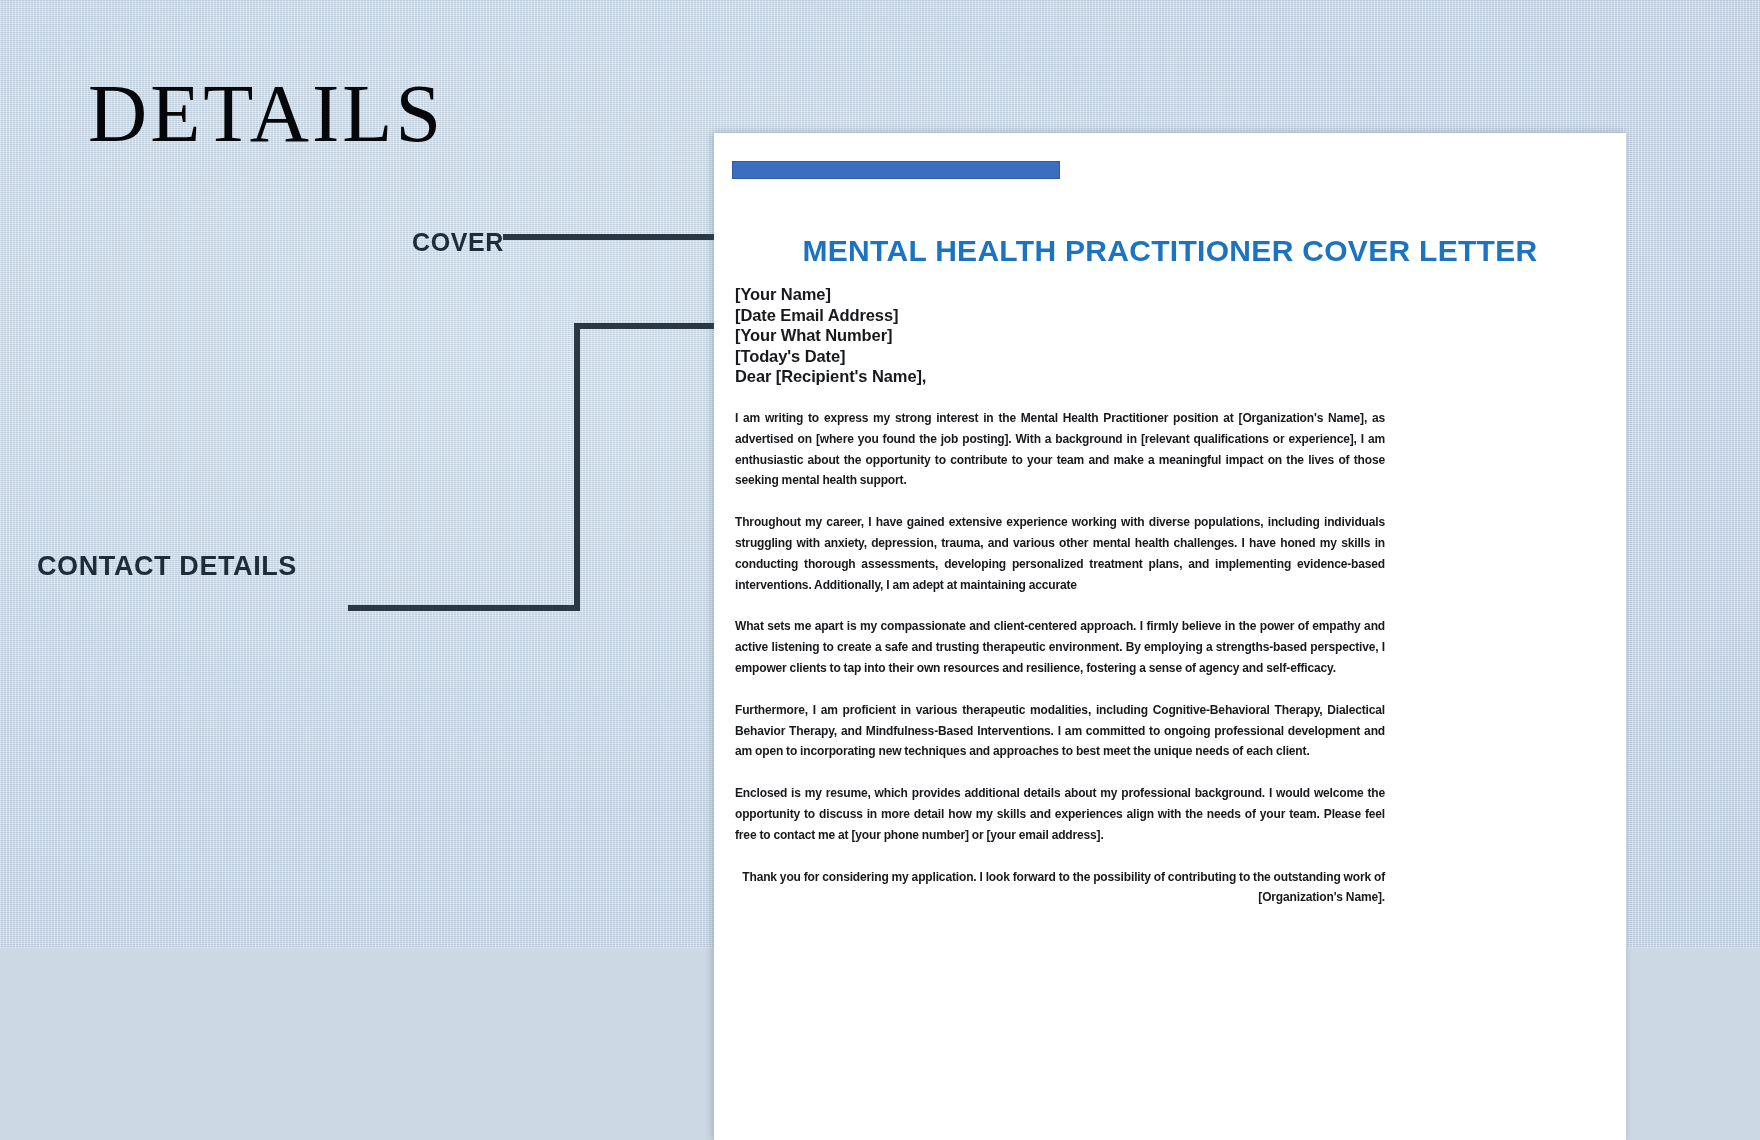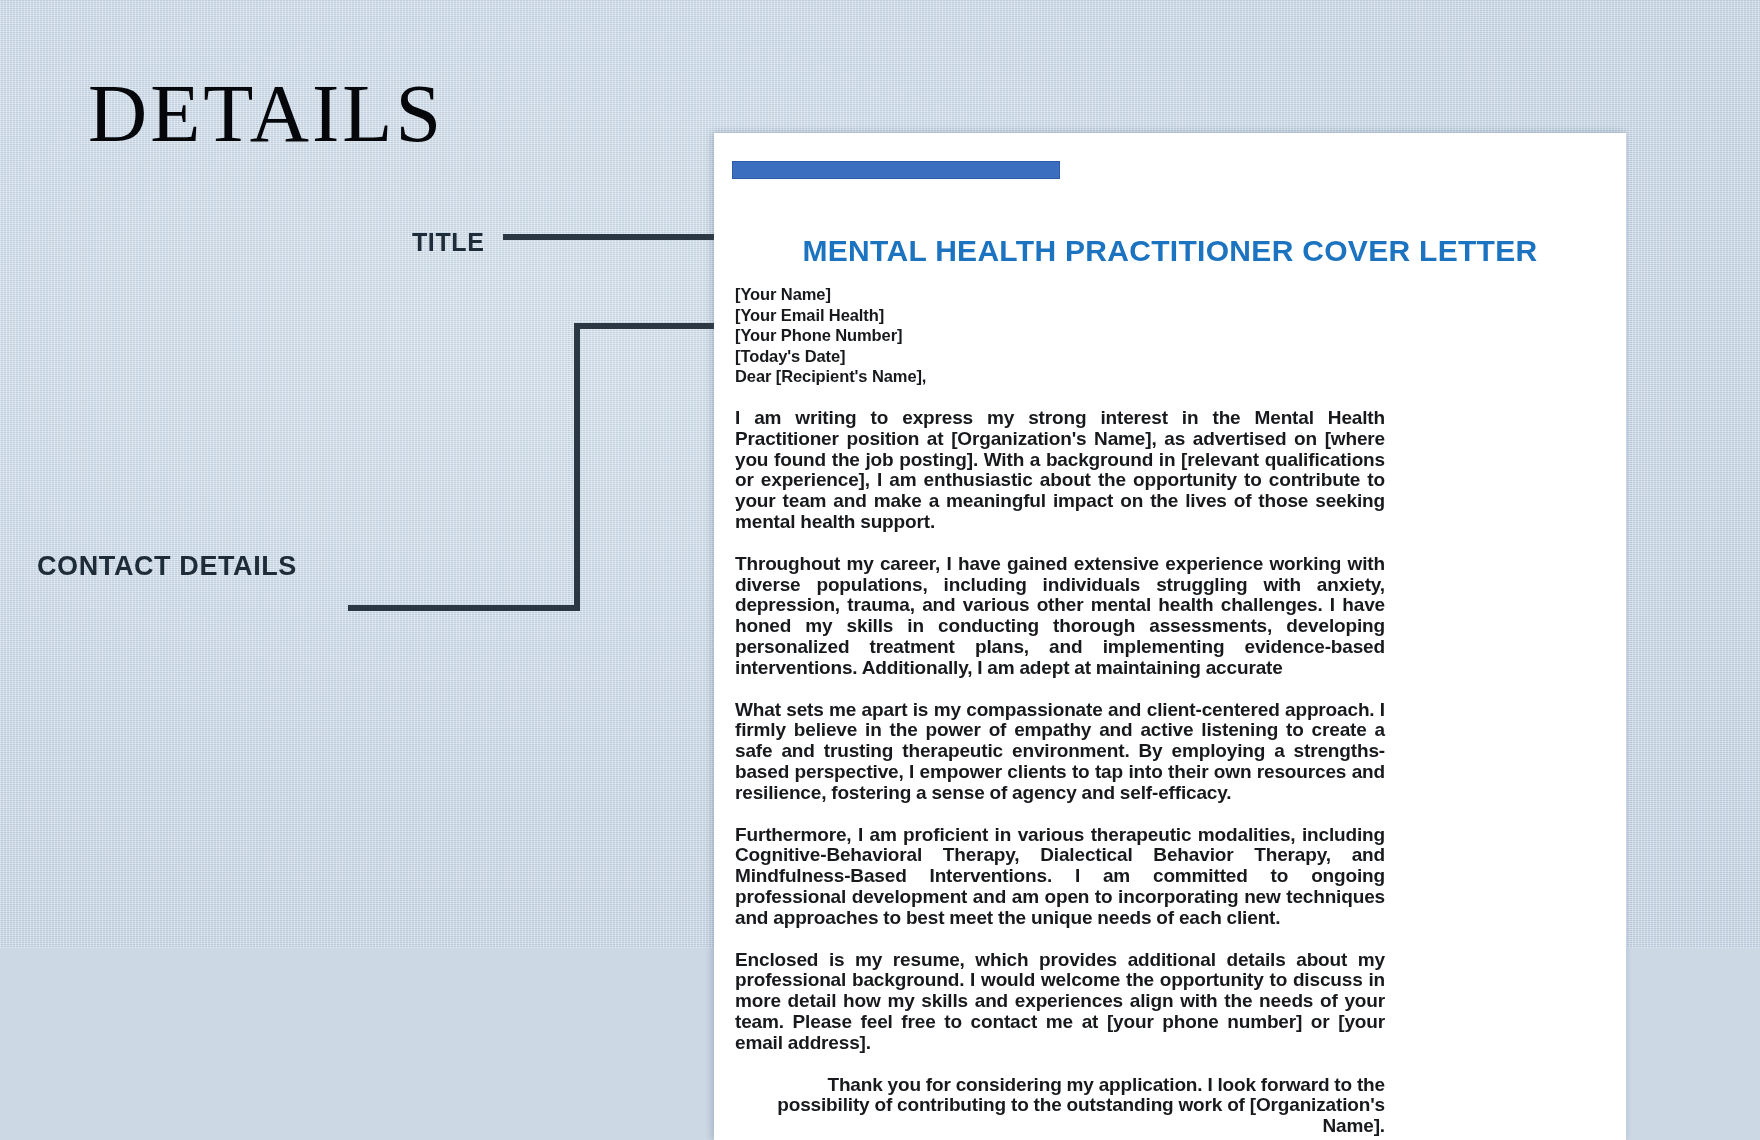--- a/index.html
+++ b/index.html
@@ -167,61 +167,61 @@
     font-size: 16.5px;
     line-height: 21px;
     font-weight: bold;
     color: #17191c;
     letter-spacing: -0.1px;
   }
 
   .doc-paragraph {
     margin-top: 21px;
     font-family: "Liberation Sans", sans-serif;
-    font-size: 19px;
+    font-size: 12px;
     line-height: 20.8px;
     font-weight: bold;
     color: #17191c;
     text-align: justify;
     letter-spacing: -0.15px;
     word-spacing: -0.2px;
   }
   .doc-paragraph.last-left {
     text-align: right;
   }
 </style>
 </head>
 <body>
 
 <div id="root">
 
   <div id="details-heading">DETAILS</div>
 
-  <div class="callout-label" id="label-title">TITLE</div>
+  <div class="callout-label" id="label-title">COVER</div>
   <div class="connector-line" id="title-connector-line"></div>
   <div id="title-arrow-head"></div>
 
   <div class="callout-label" id="label-contact">CONTACT DETAILS</div>
   <div class="connector-line" id="contact-connector-h-bottom"></div>
   <div class="connector-line" id="contact-connector-v"></div>
   <div class="connector-line" id="contact-connector-h-top"></div>
   <div id="contact-arrow-head"></div>
 
   <div id="document-page">
 
     <div id="doc-header-bar"></div>
 
     <div id="doc-title">MENTAL HEALTH PRACTITIONER COVER LETTER</div>
 
     <div id="doc-body">
 
       <div>
         <div class="contact-line">[Your Name]</div>
-        <div class="contact-line">[Your Email Health]</div>
-        <div class="contact-line">[Your Phone Number]</div>
+        <div class="contact-line">[Date Email Address]</div>
+        <div class="contact-line">[Your What Number]</div>
         <div class="contact-line">[Today's Date]</div>
       </div>
 
       <div id="salutation">Dear [Recipient's Name],</div>
 
       <div class="doc-paragraph">I am writing to express my strong interest in the Mental Health Practitioner position at [Organization's Name], as advertised on [where you found the job posting]. With a background in [relevant qualifications or experience], I am enthusiastic about the opportunity to contribute to your team and make a meaningful impact on the lives of those seeking mental health support.</div>
       <div class="doc-paragraph">Throughout my career, I have gained extensive experience working with diverse populations, including individuals struggling with anxiety, depression, trauma, and various other mental health challenges. I have honed my skills in conducting thorough assessments, developing personalized treatment plans, and implementing evidence-based interventions. Additionally, I am adept at maintaining accurate</div>
       <div class="doc-paragraph">What sets me apart is my compassionate and client-centered approach. I firmly believe in the power of empathy and active listening to create a safe and trusting therapeutic environment. By employing a strengths-based perspective, I empower clients to tap into their own resources and resilience, fostering a sense of agency and self-efficacy.</div>
       <div class="doc-paragraph">Furthermore, I am proficient in various therapeutic modalities, including Cognitive-Behavioral Therapy, Dialectical Behavior Therapy, and Mindfulness-Based Interventions. I am committed to ongoing professional development and am open to incorporating new techniques and approaches to best meet the unique needs of each client.</div>
       <div class="doc-paragraph">Enclosed is my resume, which provides additional details about my professional background. I would welcome the opportunity to discuss in more detail how my skills and experiences align with the needs of your team. Please feel free to contact me at [your phone number] or [your email address].</div>

